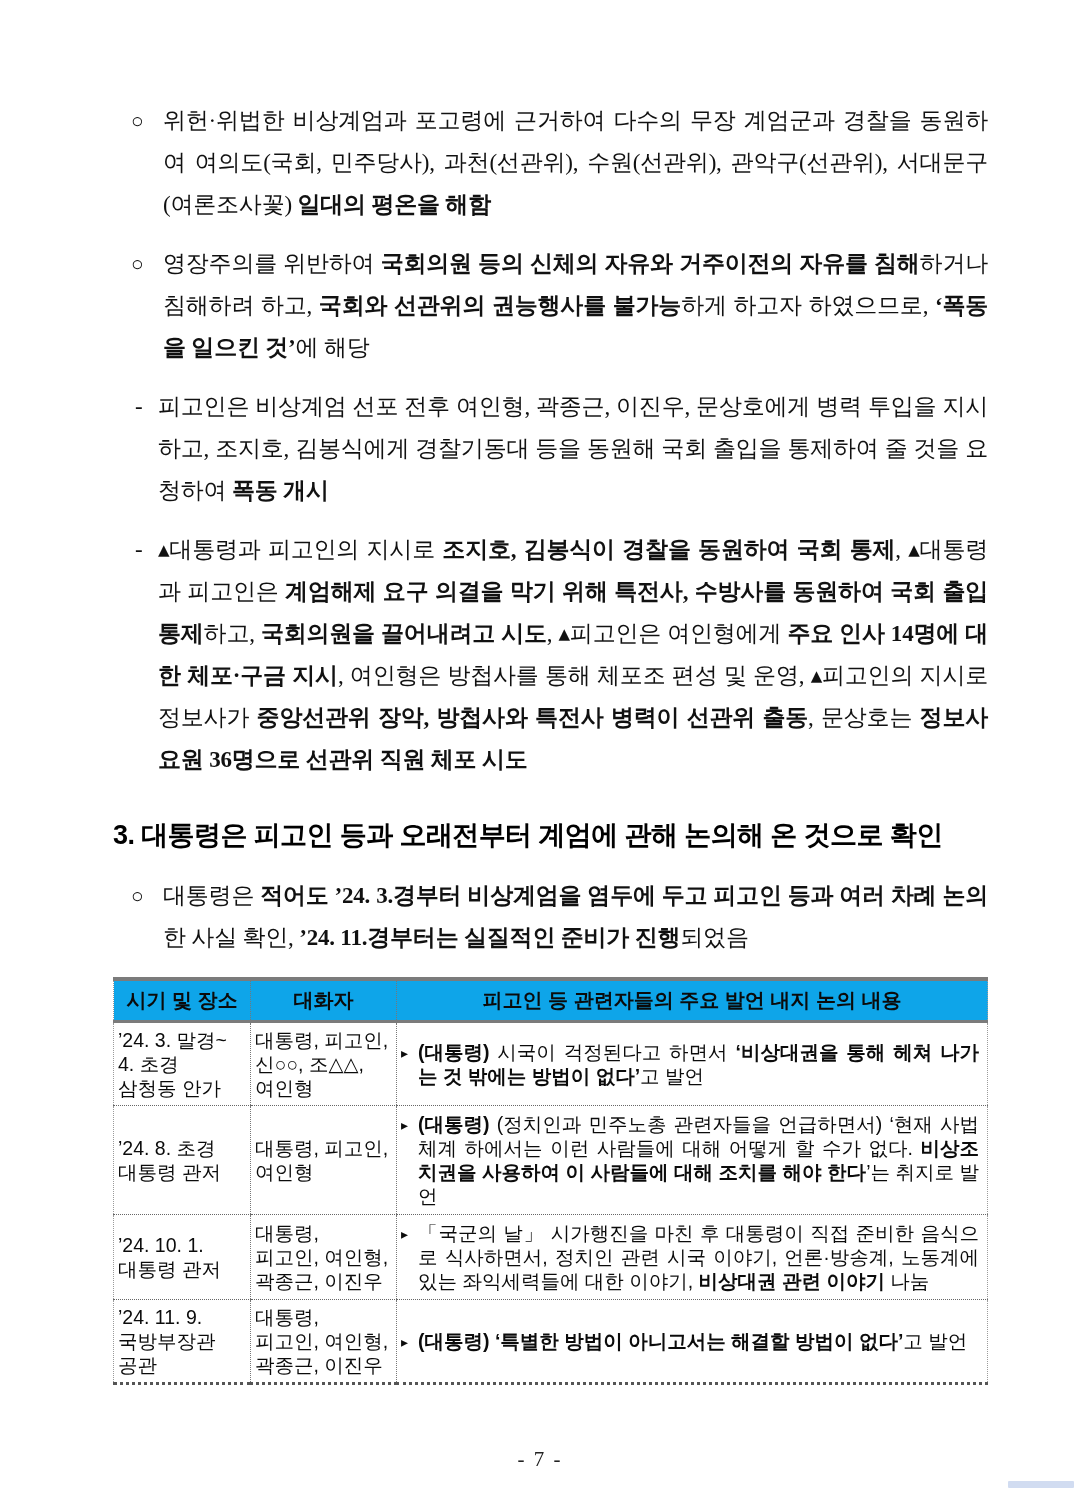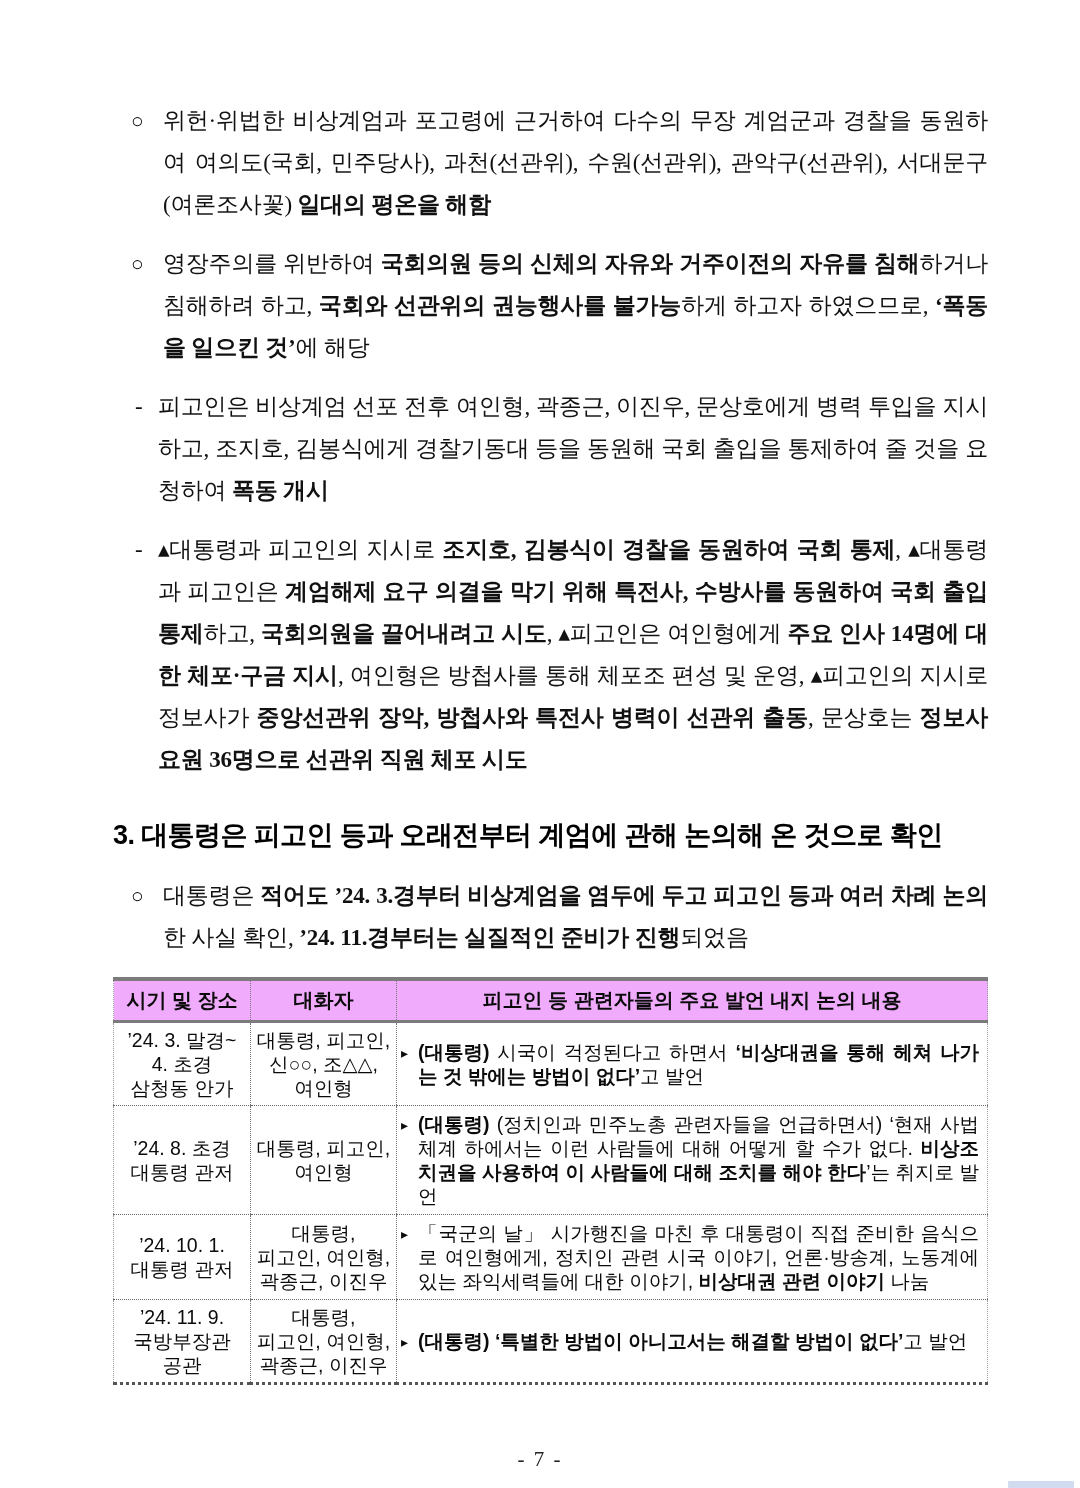--- a/index.html
+++ b/index.html
@@ -28,31 +28,31 @@
     width:875px;border-collapse:collapse;margin-top:18px;
     font-family:"Liberation Sans","DejaVu Sans",sans-serif;
     font-size:19.5px;color:#0b0b0b;
     border-top:4px solid #7b7b7b;
     border-bottom:3px dotted #555;
     border-left:1px dotted #9a9a9a;
     border-right:1px dotted #9a9a9a;
   }
   col.c1{width:137px;} col.c2{width:146px;}
   th{
-    background:#f0abfc;font-weight:700;font-size:20px;
+    background:#0ea5e9;font-weight:700;font-size:20px;
     padding:7px 2px;line-height:25px;
     border-bottom:3px solid #7b7b7b;
   }
   th+th, td+td{border-left:1px dotted #777;}
   td{
     padding:5px 4px;line-height:24px;vertical-align:middle;
     border-bottom:1px dotted #666;
   }
   tbody tr:last-child td{border-bottom:none;}
-  td.cc{text-align:center;white-space:pre-line;}
+  td.cc{text-align:left;white-space:pre-line;}
   td.c3{padding:6px 8px 6px 4px;}
   .cwrap{display:flex;}
   .rm{flex:none;width:17px;font-size:14px;padding-top:1px;}
   .ct{flex:1;text-align:justify;}
 
   .pagenum{
     position:absolute;left:0;bottom:16px;width:100%;
     text-align:center;font-size:21px;letter-spacing:2px;color:#222;
     font-family:"Liberation Serif","DejaVu Serif",serif;
   }
@@ -136,21 +136,21 @@
       </tr>
       <tr>
         <td class="cc">’24. 10. 1.
 대통령 관저</td>
         <td class="cc">대통령,
 피고인, 여인형,
 곽종근, 이진우</td>
         <td class="c3">
           <div class="cwrap">
             <span class="rm">▸</span>
-            <div class="ct"><span>「국군의 날」 시가행진을 마친 후 대통령이 직접 준비한 음식으로 여인형에게, 정치인 관련 시국 이야기, 언론·방송계, 노동계에 있는 좌익세력들에 대한 이야기, </span><span class="b">비상대권 관련 이야기</span><span> 나눔</span></div>
+            <div class="ct"><span>「국군의 날」 시가행진을 마친 후 대통령이 직접 준비한 음식으로 식사하면서, 정치인 관련 시국 이야기, 언론·방송계, 노동계에 있는 좌익세력들에 대한 이야기, </span><span class="b">비상대권 관련 이야기</span><span> 나눔</span></div>
           </div>
         </td>
       </tr>
       <tr>
         <td class="cc">’24. 11. 9.
 국방부장관
 공관</td>
         <td class="cc">대통령,
 피고인, 여인형,
 곽종근, 이진우</td>

